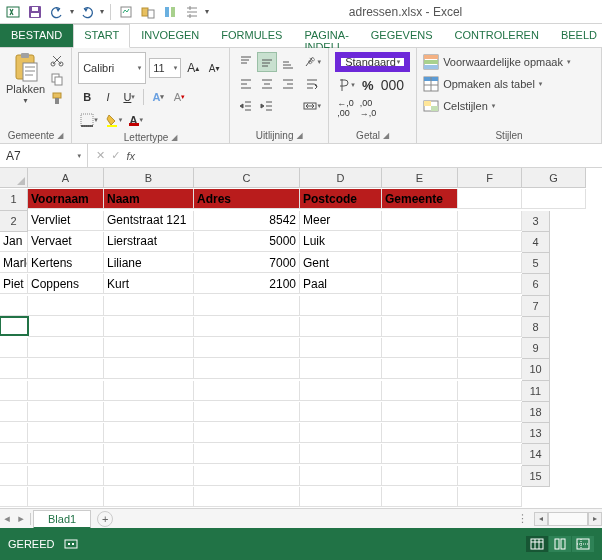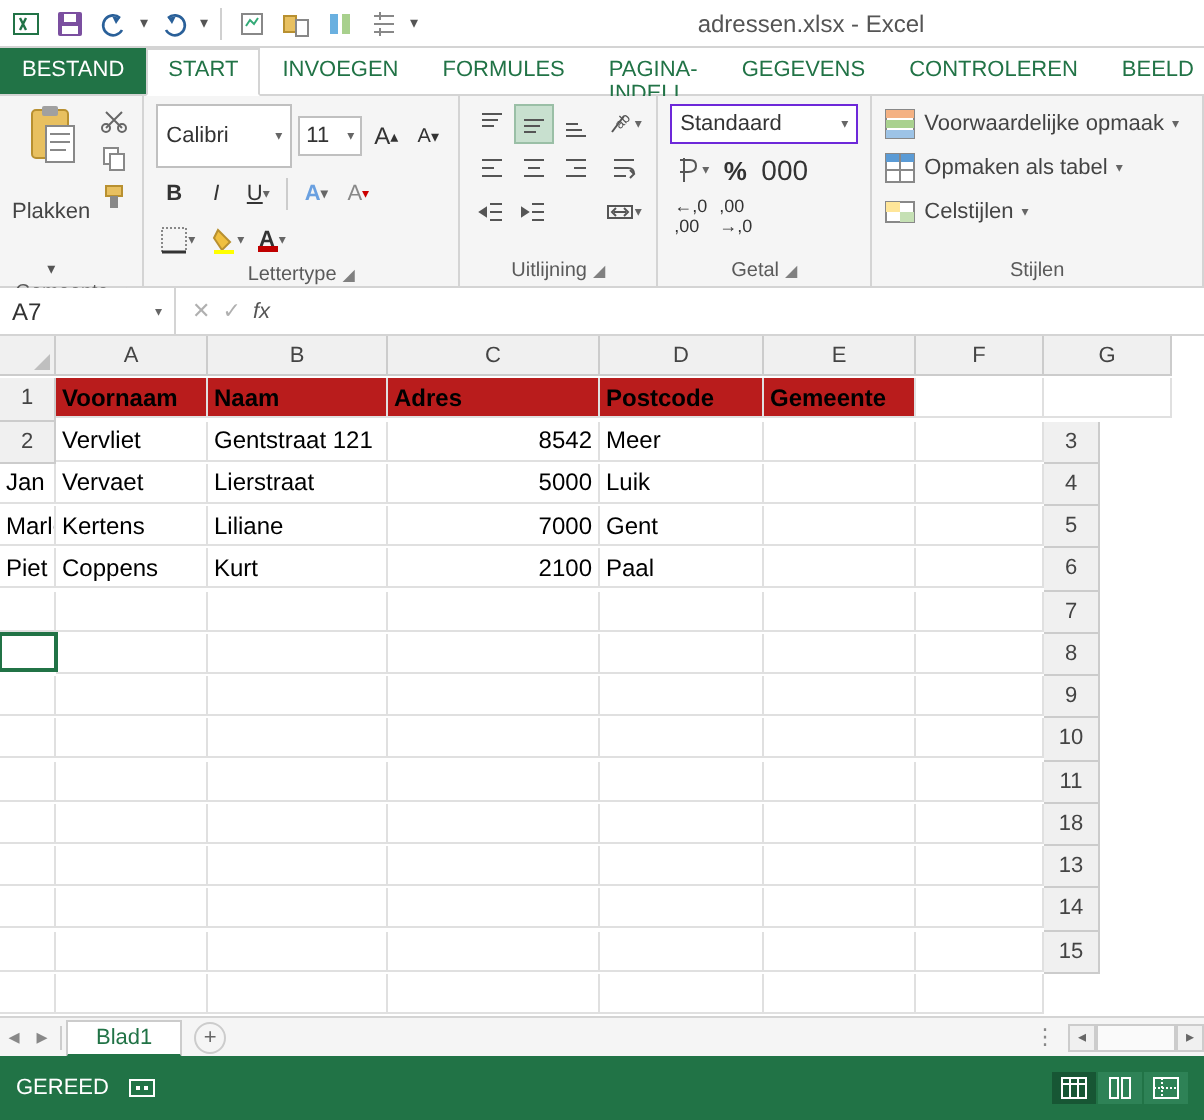--- a/index.html
+++ b/index.html
@@ -11,38 +11,38 @@
 svg { display: block; }
 .tabs { display: flex; height: 24px; border-bottom: 1px solid #d4d4d4; background: #fff; }
 .tab { padding: 4px 10px 0 10px; font-size: 11px; color: #217346; border: 1px solid transparent; border-bottom: none; cursor: pointer; }
 .tab.file { background: #217346; color: #fff; font-weight: 400; border: 1px solid #217346; }
 .tab.active { background: #fff; border: 1px solid #d4d4d4; border-bottom: 1px solid #fff; margin-bottom: -1px; color: #217346; }
 .ribbon { height: 96px; background: #f5f5f5; border-bottom: 1px solid #d4d4d4; display: flex; }
 .group { border-right: 1px solid #d4d4d4; padding: 4px 6px 2px 6px; display: flex; flex-direction: column; justify-content: space-between; }
 .group-label { font-size: 10px; color: #5a5a5a; text-align: center; margin-top: 2px; display: flex; align-items: center; justify-content: center; gap: 3px; }
 .launcher { font-size: 8px; color: #808080; }
 .clip { display: flex; gap: 4px; }
-.paste { display: flex; flex-direction: column; align-items: center; gap: 18px; cursor: pointer; }
+.paste { display: flex; flex-direction: column; align-items: center; gap: 1px; cursor: pointer; }
 .paste-label { font-size: 11px; color: #444; }
 .clip-side { display: flex; flex-direction: column; gap: 3px; }
 .small-icon { width: 16px; height: 16px; cursor: pointer; display: flex; align-items: center; justify-content: center; }
 .font-top { display: flex; gap: 3px; align-items: center; }
 .font-name { width: 68px; height: 32px; border: 1px solid #c0c0c0; background: #fff; font-size: 11px; display: flex; align-items: center; padding: 0 4px; justify-content: space-between; cursor: pointer; }
 .font-size { width: 32px; height: 20px; border: 1px solid #c0c0c0; background: #fff; font-size: 11px; display: flex; align-items: center; padding: 0 3px; justify-content: space-between; cursor: pointer; }
 .dd { font-size: 7px; color: #666; }
 .font-row { display: flex; gap: 3px; align-items: center; margin-top: 3px; }
 .btn { height: 20px; min-width: 18px; display: flex; align-items: center; justify-content: center; cursor: pointer; padding: 0 2px; }
 .font-body { flex:1; display:flex; flex-direction:column; }
 .align-body { display: flex; gap: 4px; flex:1; }
 .align-col { display: flex; flex-direction: column; gap: 2px; }
 .align-row { display: flex; gap: 1px; }
 .align-btn { width: 20px; height: 20px; display: flex; align-items: center; justify-content: center; cursor: pointer; }
 .align-btn.sel { background: #c8e0cf; border: 1px solid #9abfa6; }
 .num-top { display: flex; gap: 2px; }
-.num-sel { width: 94px; height: 20px; border: 1px solid #6d28d9; background: #fff; display: flex; align-items: center; justify-content: space-between; padding: 0 4px; font-size: 11px; cursor: pointer; }
+.num-sel { width: 75px; height: 20px; border: 6px solid #6d28d9; background: #fff; display: flex; align-items: center; justify-content: space-between; padding: 0 4px; font-size: 11px; cursor: pointer; }
 .styles-col { display: flex; flex-direction: column; gap: 2px; }
 .style-btn { display: flex; align-items: center; gap: 4px; font-size: 11px; color: #444; cursor: pointer; height: 20px; }
 .namebox-row { height: 24px; border-bottom: 1px solid #d4d4d4; display: flex; align-items: center; background: #fff; }
 .namebox { width: 88px; border-right: 1px solid #d4d4d4; height: 100%; display: flex; align-items: center; padding: 0 6px; font-size: 12px; justify-content: space-between; cursor: text; }
 .fx-btns { display: flex; align-items: center; gap: 6px; padding: 0 8px; color: #b0b0b0; }
 .fx-input { flex: 1; height: 100%; padding: 0 4px; font-size: 12px; border: none; outline: none; }
 .sheet { flex: 1; display: flex; overflow: hidden; }
 .sel-all { width: 28px; height: 20px; border-right: 1px solid #ccc; border-bottom: 1px solid #ccc; background: #f0f0f0; cursor: pointer; position: relative; }
 .sel-all::after { content: ""; position: absolute; right: 2px; bottom: 2px; border-left: 8px solid transparent; border-bottom: 8px solid #bfbfbf; }
 .grid { display: grid; grid-template-columns: 28px 76px 90px 106px 82px 76px 64px 64px; }

